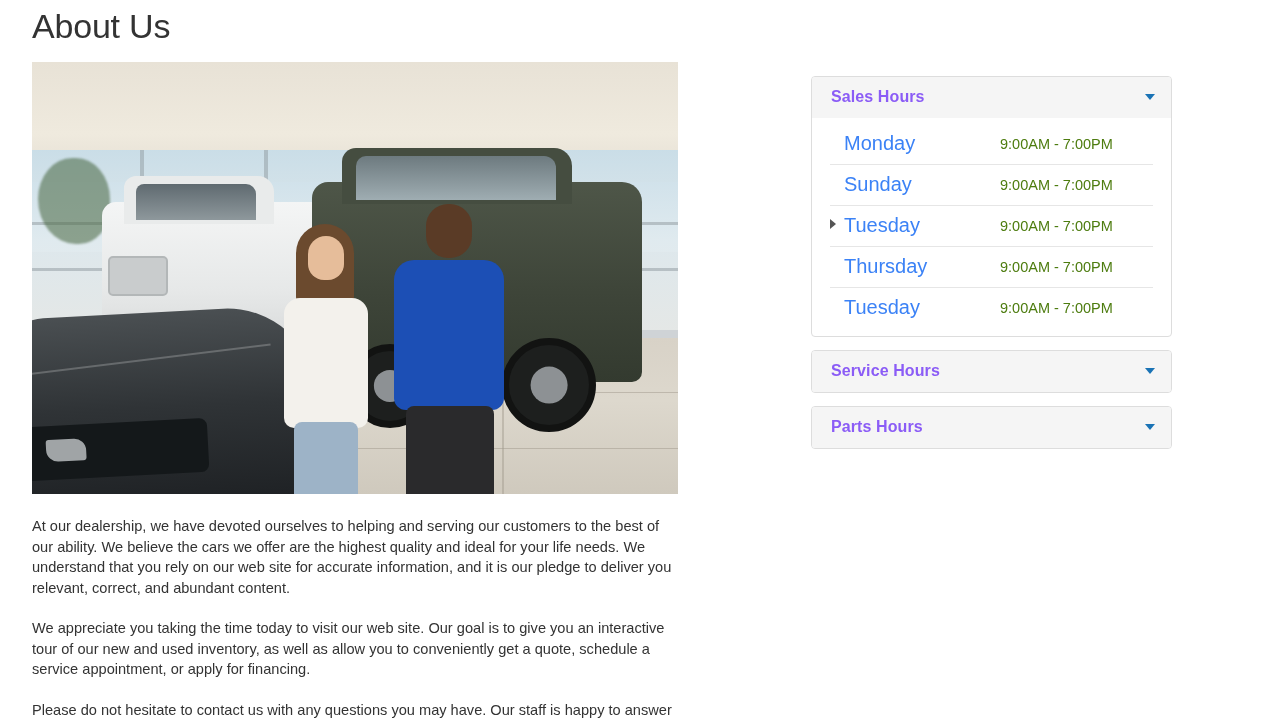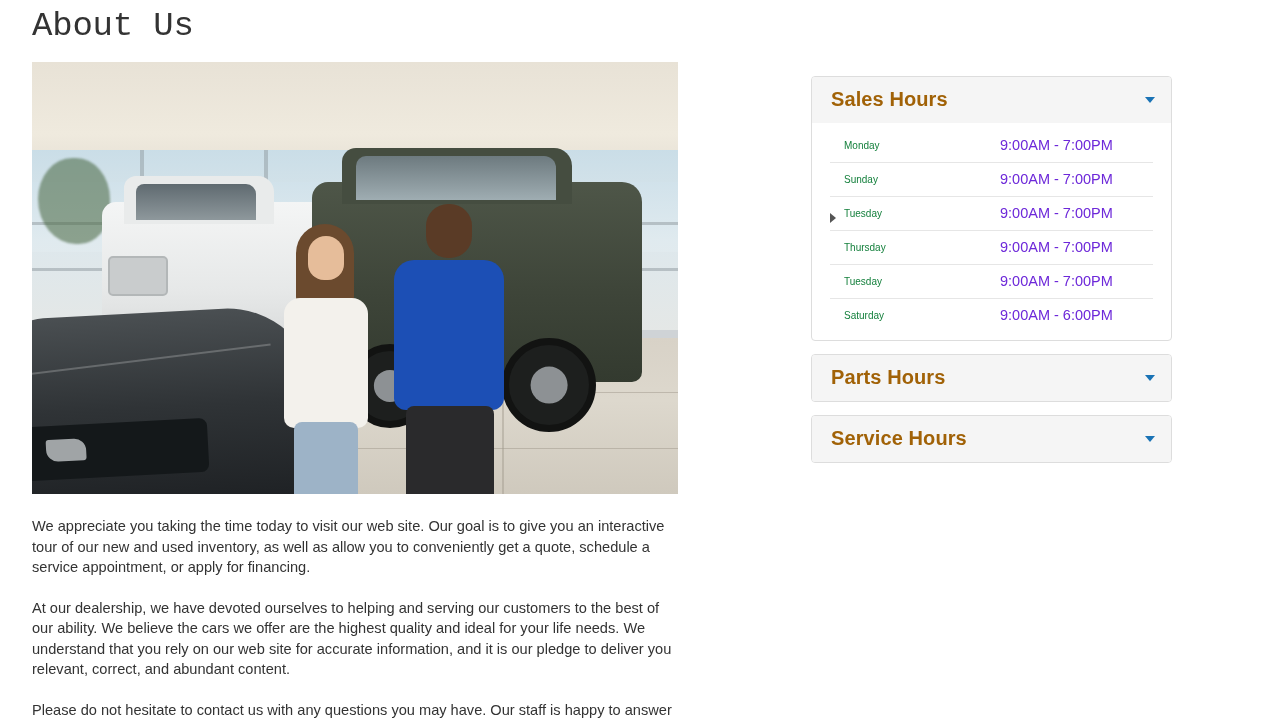--- a/index.html
+++ b/index.html
@@ -26,21 +26,20 @@
     width: 650px;
   }
   .page-title {
     font-size: 34px;
     font-weight: 400;
     color: #333333;
     letter-spacing: -0.2px;
     margin: 0;
     padding-top: 4px;
     line-height: 44px;
-    font-family: Liberation Mono, monospace;
   }
 
   
   .hero {
     position: relative;
     margin-top: 14px;
     width: 646px;
     height: 432px;
     overflow: hidden;
     background: #cfd3d6;
@@ -211,59 +210,59 @@
     display: flex;
     align-items: center;
     justify-content: space-between;
     padding: 11px 16px 12px 19px;
     background: #f5f5f5;
     border-radius: 3px 3px 0 0;
     cursor: pointer;
   }
   .panel.collapsed .panel-head { border-radius: 3px; }
   .panel-title {
-    font-size: 20px;
+    font-size: 16px;
     font-weight: bold;
-    color: #a16207;
+    color: #8b5cf6;
     letter-spacing: .1px;
   }
   .caret {
     width: 0; height: 0;
     border-left: 5px solid transparent;
     border-right: 5px solid transparent;
     border-top: 6px solid #1a73b5;
   }
   .panel-body { padding: 6px 0 8px 0; }
   .hours-row {
     display: flex;
     align-items: center;
     border-bottom: 1px solid #e6e6e6;
     padding: 8px 0 9px 0;
     margin: 0 18px;
   }
   .hours-row:last-child { border-bottom: none; }
   .day {
     width: 170px;
-    font-size: 10px;
-    color: #15803d;
+    font-size: 20px;
+    color: #3b82f6;
     position: relative;
     padding-left: 14px;
   }
   .day.marked::before {
     content: "";
     position: absolute;
     left: 0; top: 5px;
     width: 0; height: 0;
     border-top: 5px solid transparent;
     border-bottom: 5px solid transparent;
     border-left: 6px solid #555555;
   }
   .time {
     font-size: 14.5px;
-    color: #6d28d9;
+    color: #4d7c0f;
   }
 </style>
 </head>
 <body>
 
 <div class="page">
 
   <div class="left-col">
     <h1 class="page-title">About Us</h1>
 
@@ -321,22 +320,22 @@
         <div class="jeans"></div>
       </div>
       <div class="person-m">
         <div class="head"></div>
         <div class="polo"></div>
         <div class="pants"></div>
       </div>
     </div>
 
     <div class="body-copy">
+      <p>At our dealership, we have devoted ourselves to helping and serving our customers to the best of our ability. We believe the cars we offer are the highest quality and ideal for your life needs. We understand that you rely on our web site for accurate information, and it is our pledge to deliver you relevant, correct, and abundant content.</p>
       <p>We appreciate you taking the time today to visit our web site. Our goal is to give you an interactive tour of our new and used inventory, as well as allow you to conveniently get a quote, schedule a service appointment, or apply for financing.</p>
-      <p>At our dealership, we have devoted ourselves to helping and serving our customers to the best of our ability. We believe the cars we offer are the highest quality and ideal for your life needs. We understand that you rely on our web site for accurate information, and it is our pledge to deliver you relevant, correct, and abundant content.</p>
       <p>Please do not hesitate to contact us with any questions you may have. Our staff is happy to answer any and all inquiries in a timely fashion. We look forward to doing business with you!</p>
     </div>
   </div>
 
   <div class="right-col">
 
     <div class="panel">
       <div class="panel-head">
         <span class="panel-title">Sales Hours</span>
         <span class="caret"></span>
@@ -355,35 +354,31 @@
           <span class="time">9:00AM - 7:00PM</span>
         </div>
         <div class="hours-row">
           <span class="day">Thursday</span>
           <span class="time">9:00AM - 7:00PM</span>
         </div>
         <div class="hours-row">
           <span class="day">Tuesday</span>
           <span class="time">9:00AM - 7:00PM</span>
         </div>
-        <div class="hours-row">
-          <span class="day">Saturday</span>
-          <span class="time">9:00AM - 6:00PM</span>
-        </div>
+      </div>
+    </div>
+
+    <div class="panel collapsed">
+      <div class="panel-head">
+        <span class="panel-title">Service Hours</span>
+        <span class="caret"></span>
       </div>
     </div>
 
     <div class="panel collapsed">
       <div class="panel-head">
         <span class="panel-title">Parts Hours</span>
         <span class="caret"></span>
       </div>
     </div>
 
-    <div class="panel collapsed">
-      <div class="panel-head">
-        <span class="panel-title">Service Hours</span>
-        <span class="caret"></span>
-      </div>
-    </div>
-
   </div>
 </div>
 
 </body></html>

